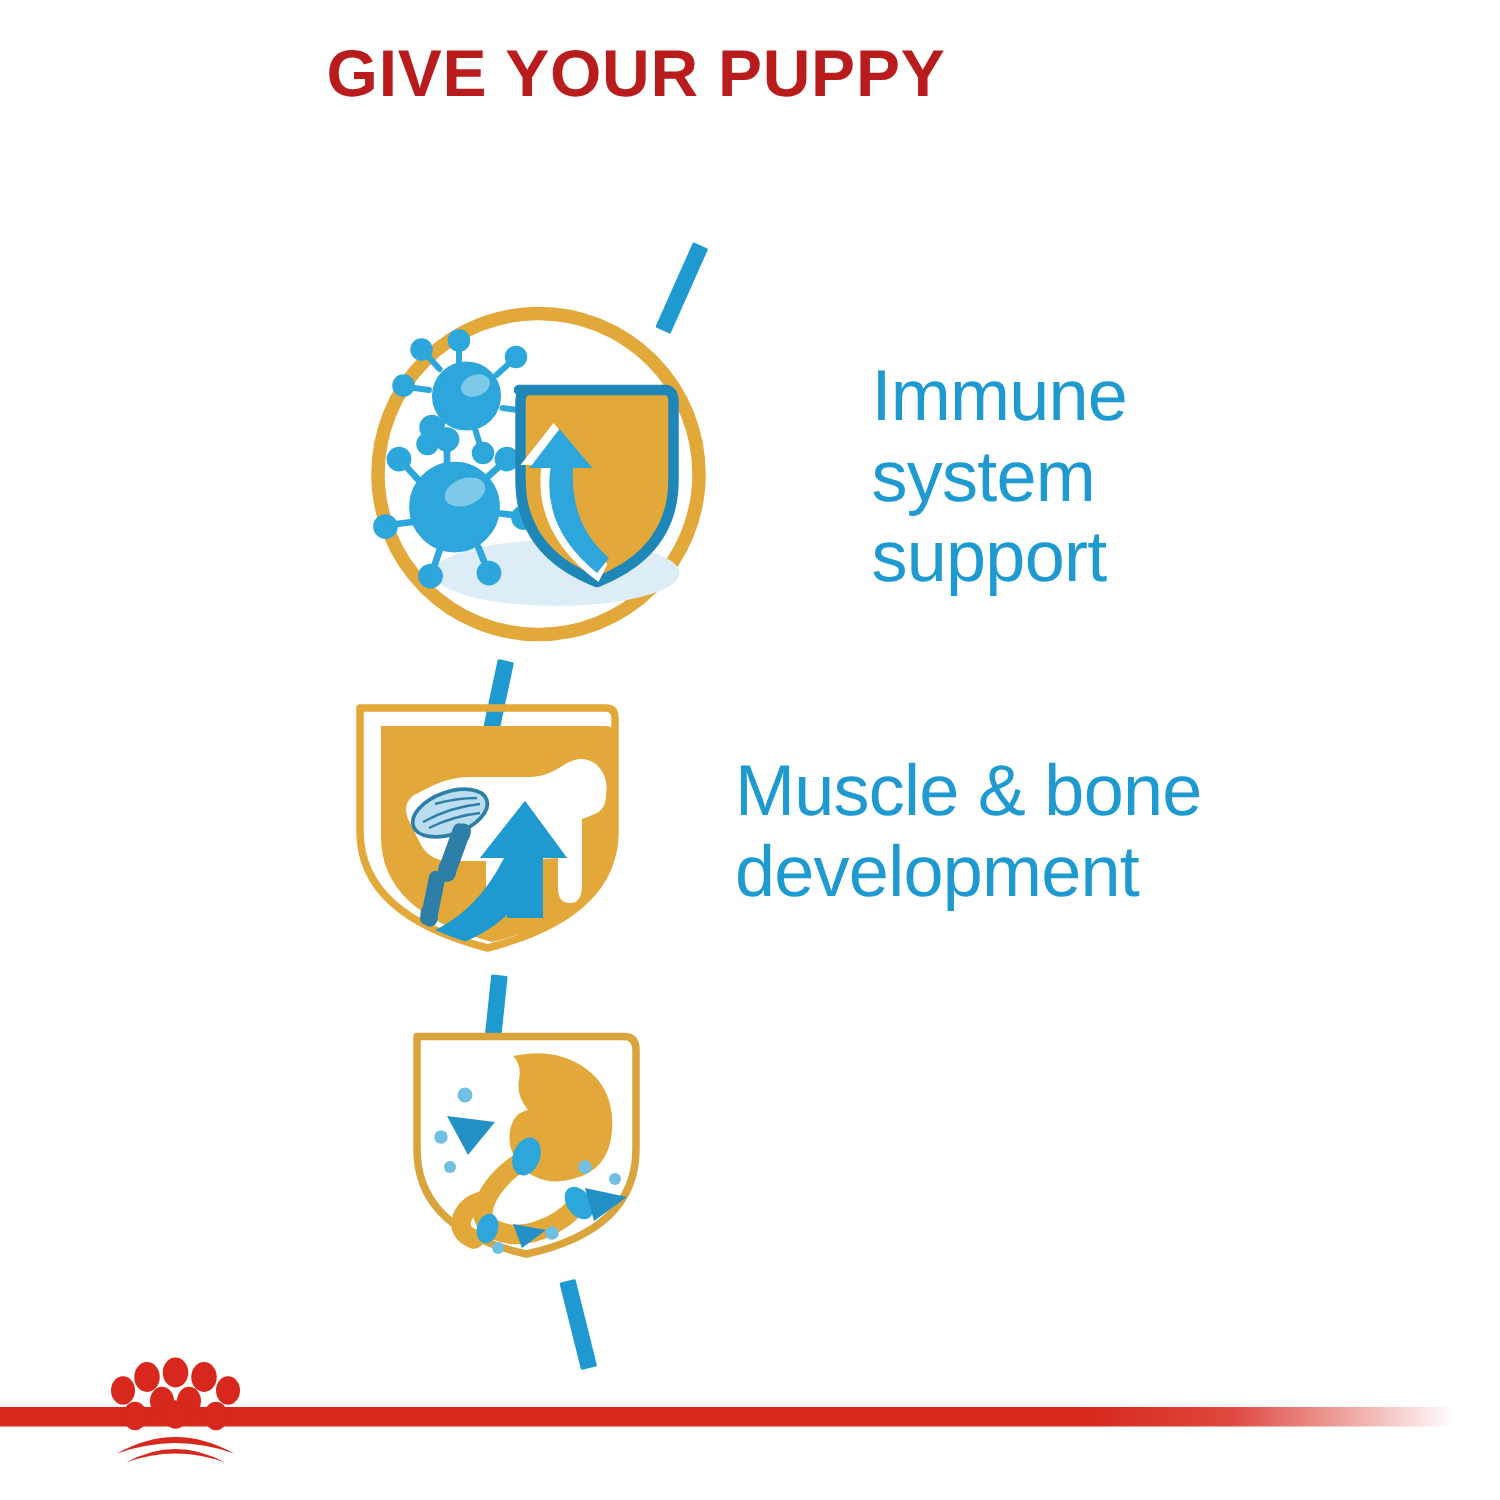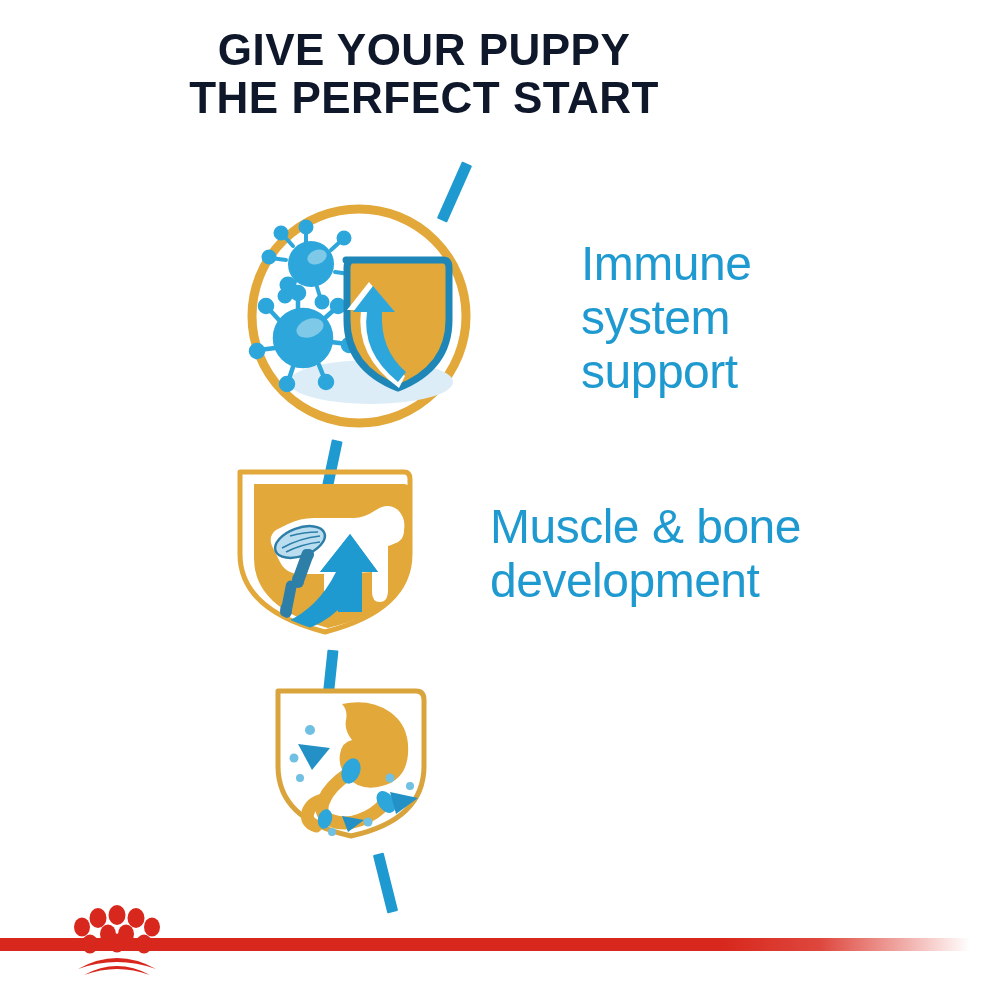--- a/index.html
+++ b/index.html
@@ -23,21 +23,21 @@
     background: #ffffff;
   }
 
   
   .headline {
     position: absolute;
     left: 0;
     top: 26px;
     width: 848px;
     text-align: center;
-    color: #0f172a;
+    color: #b91c1c;
     font-family: "Liberation Sans", sans-serif;
     font-weight: bold;
     font-size: 44px;
     line-height: 1.08;
     letter-spacing: 0.5px;
     text-transform: uppercase;
   }
   .headline .hl-line { display: block; white-space: nowrap; }
 
   
@@ -93,21 +93,20 @@
     height: 72px;
   }
 </style>
 </head>
 <body>
 
 <div id="poster">
 
   <div class="headline">
     <span class="hl-line">GIVE YOUR PUPPY</span>
-    <span class="hl-line">THE PERFECT START</span>
   </div>
 
   <div class="connector" style="left:449px; top:161px; width:11px; height:62px; transform:rotate(24deg);"></div>
   <div class="connector" style="left:327px; top:440px; width:11px; height:46px; transform:rotate(12deg);"></div>
   <div class="connector" style="left:325px; top:650px; width:11px; height:48px; transform:rotate(6deg);"></div>
   <div class="connector" style="left:380px; top:853px; width:11px; height:60px; transform:rotate(-14deg);"></div>
 
   <div class="row" id="row1">
     <div class="row-icon">
       <svg width="232" height="232" viewBox="0 0 232 232" xmlns="http://www.w3.org/2000/svg">

